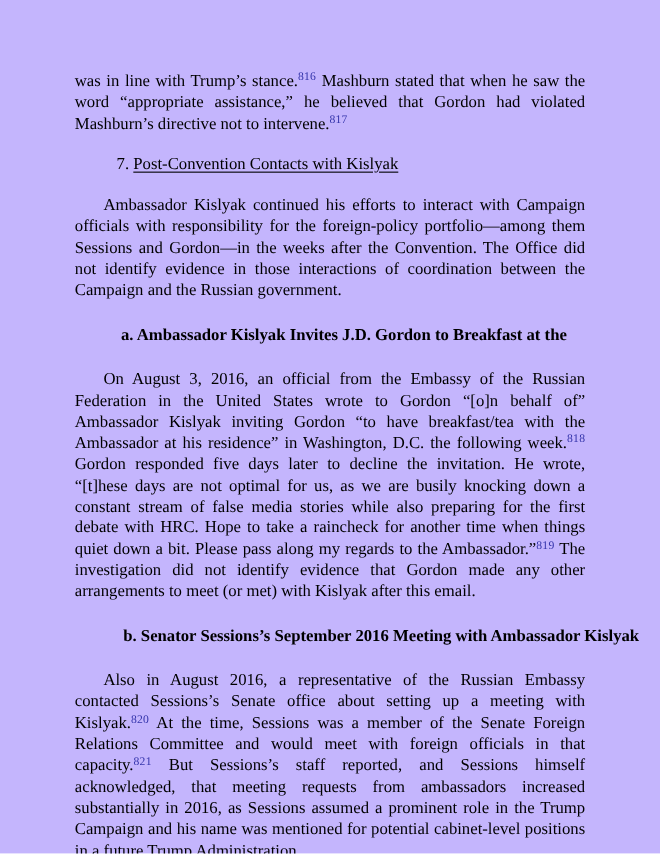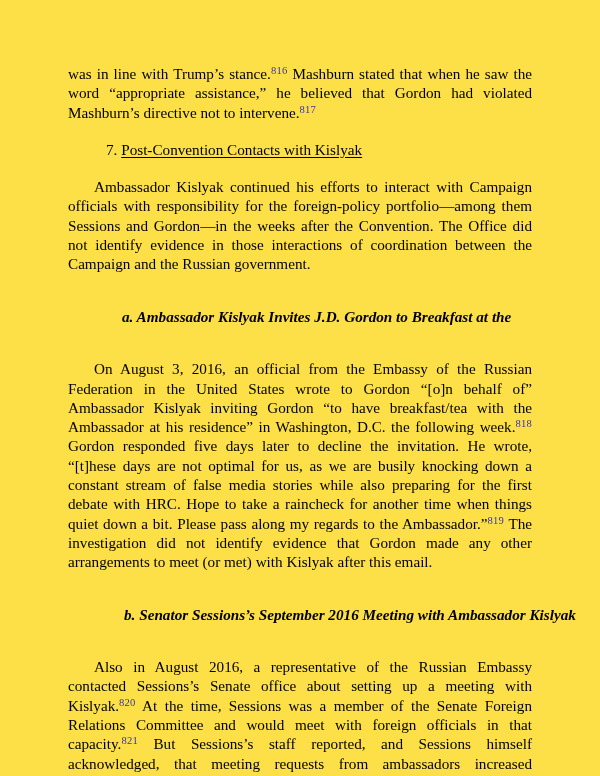--- a/index.html
+++ b/index.html
@@ -11,21 +11,21 @@
     width: 600px;
     height: 776px;
     font-family: "Liberation Serif", "DejaVu Serif", serif;
     color: #000000;
     overflow: hidden;
   }
   .page {
     position: relative;
     width: 600px;
     height: 776px;
-    background: #fde047;
+    background: #c4b5fd;
     box-sizing: border-box;
     padding: 64px 68px 0 68px;
   }
   .body-text {
     width: 464px;
     font-size: 15.2px;
     line-height: 19.3px;
     text-align: justify;
     text-justify: inter-word;
     hyphens: none;
@@ -51,22 +51,21 @@
   }
   .sec-heading .num { text-decoration: none; }
   .sec-heading .ttl { text-decoration: underline; text-underline-offset: 2px; }
 
   
   .sub-heading {
     width: 464px;
     font-size: 15.2px;
     line-height: 19.6px;
     font-weight: bold;
-    font-style: italic;
-    margin: 12px;
+    margin: 0;
     padding-left: 42px;
     text-indent: 0;
   }
   .sub-heading .line2 {
     display: block;
     padding-left: 15px;
   }
   .sub-heading.single {
     padding-left: 44px;
     white-space: nowrap;

